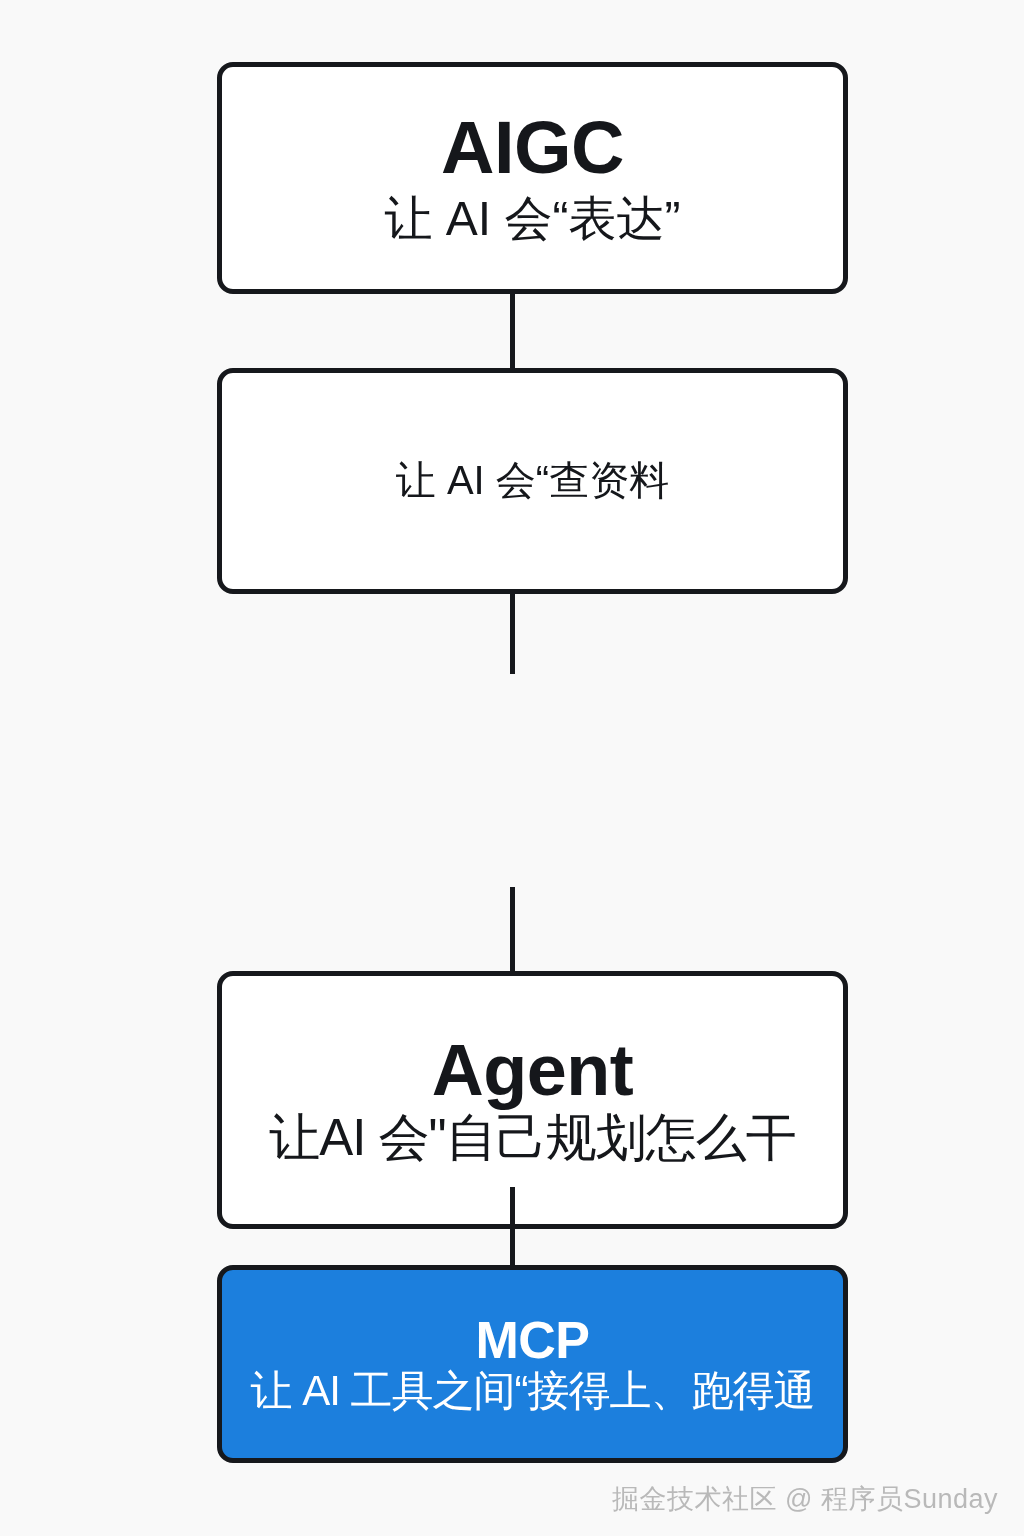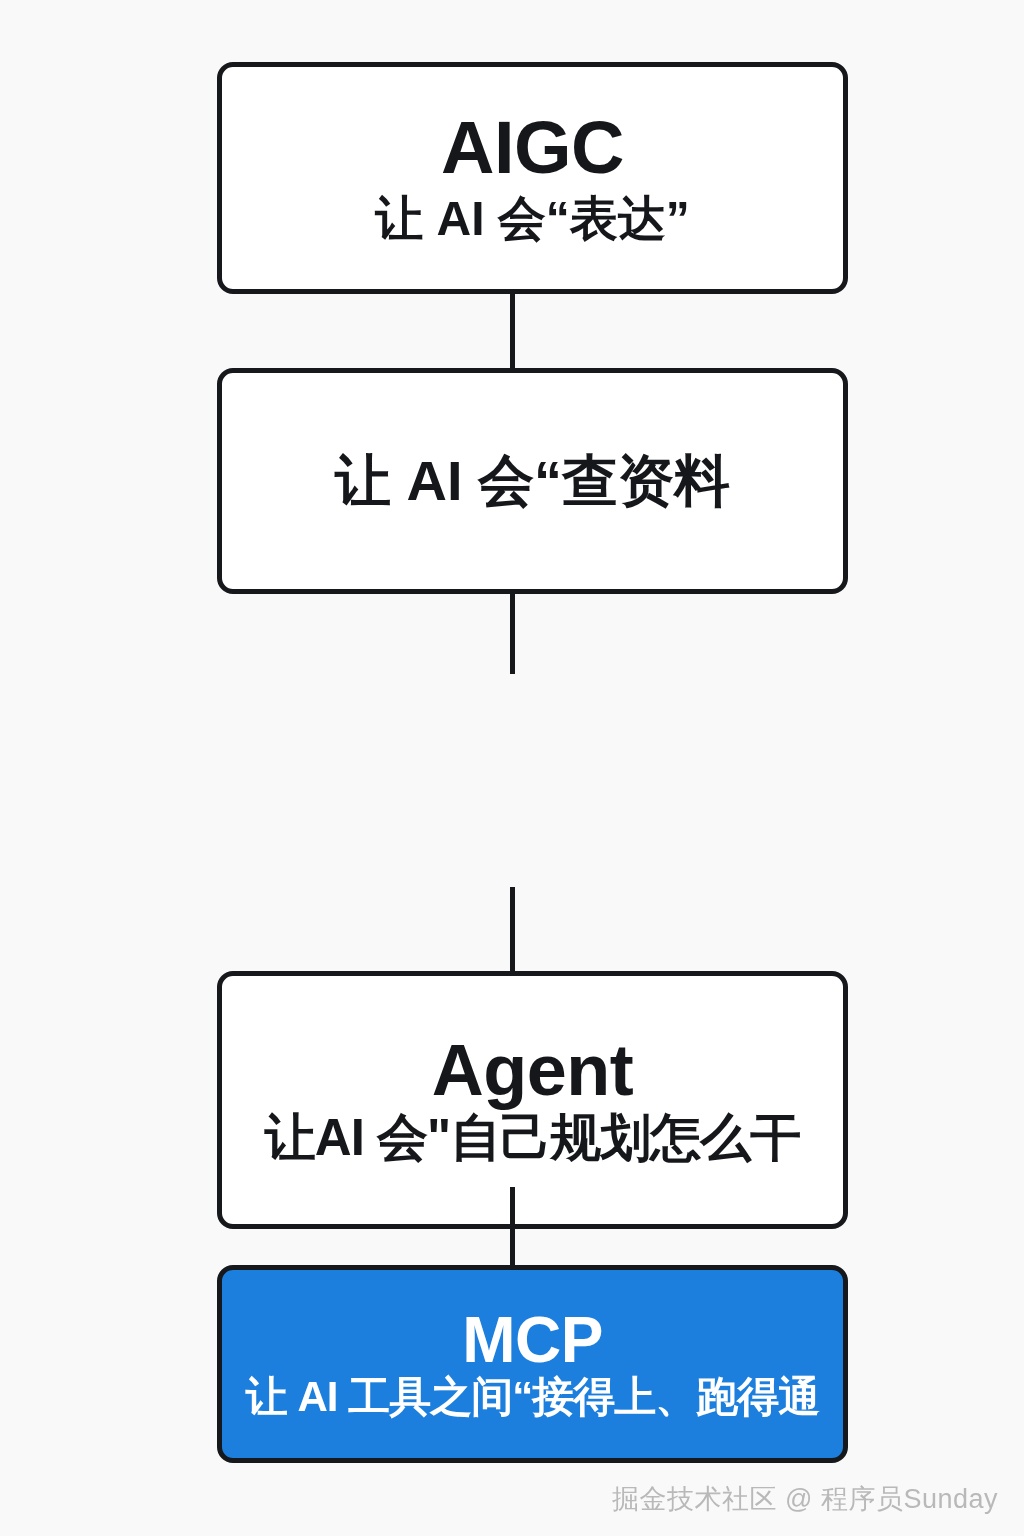--- a/index.html
+++ b/index.html
@@ -52,55 +52,55 @@
 
   .node .title {
     font-weight: 800;
     letter-spacing: -0.5px;
     color: #15171b;
     line-height: 1.0;
     white-space: nowrap;
   }
 
   .node .subtitle {
-    font-weight: 700;
+    font-weight: 400;
     color: #15171b;
     line-height: 1.08;
     white-space: nowrap;
   }
 
   
   #node-aigc { top: 62px; height: 232px; }
   #node-aigc .title    { font-size: 74px; margin-bottom: 8px; }
   #node-aigc .subtitle { font-size: 48px; }
 
   
   #node-rag { top: 368px; height: 226px; }
   #node-rag .title    { font-size: 74px; margin-bottom: 8px; }
-  #node-rag .subtitle { font-size: 56px; }
+  #node-rag .subtitle { font-size: 40px; }
 
   
   #node-function-call { top: 671px; height: 218px; }
   #node-function-call .title    { font-size: 72px; margin-bottom: 6px; }
   #node-function-call .subtitle { font-size: 46px; }
 
   
   #node-agent { top: 971px; height: 258px; }
   #node-agent .title    { font-size: 72px; margin-bottom: 4px; }
   #node-agent .subtitle { font-size: 51px; letter-spacing: -1px; }
 
   
   #node-mcp {
     top: 1265px;
     height: 198px;
     background: #1c7fdd;
     border-color: #16181c;
   }
   #node-mcp .title {
-    font-size: 64px;
+    font-size: 52px;
     color: #ffffff;
     margin-bottom: 2px;
   }
   #node-mcp .subtitle {
     font-size: 42px;
     color: #ffffff;
     letter-spacing: -1px;
   }
 
   

